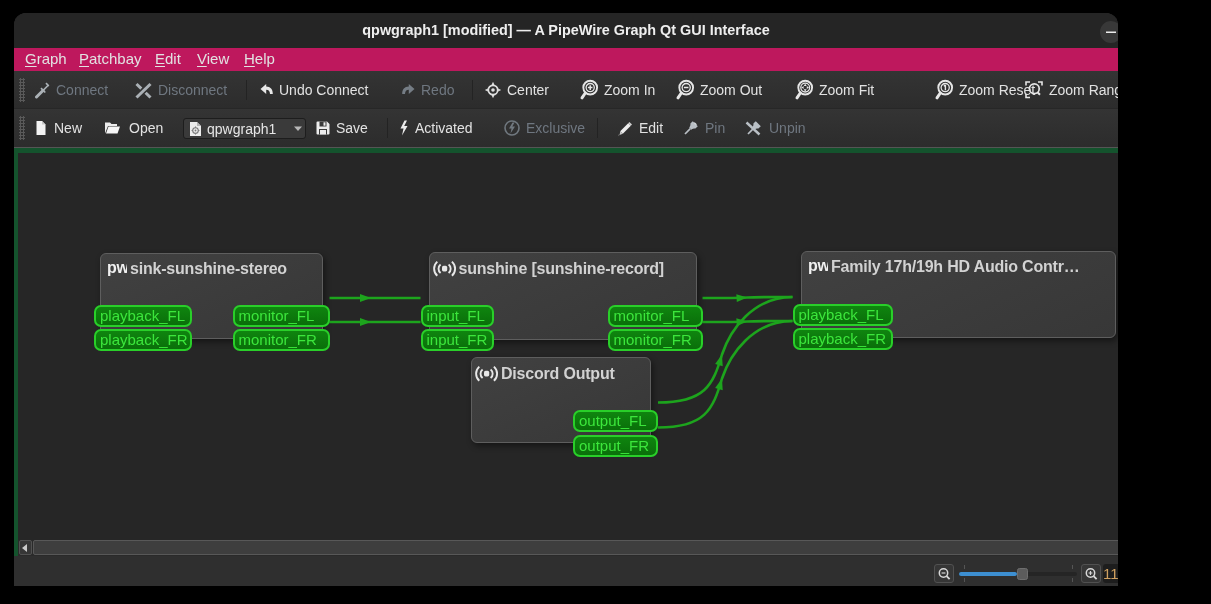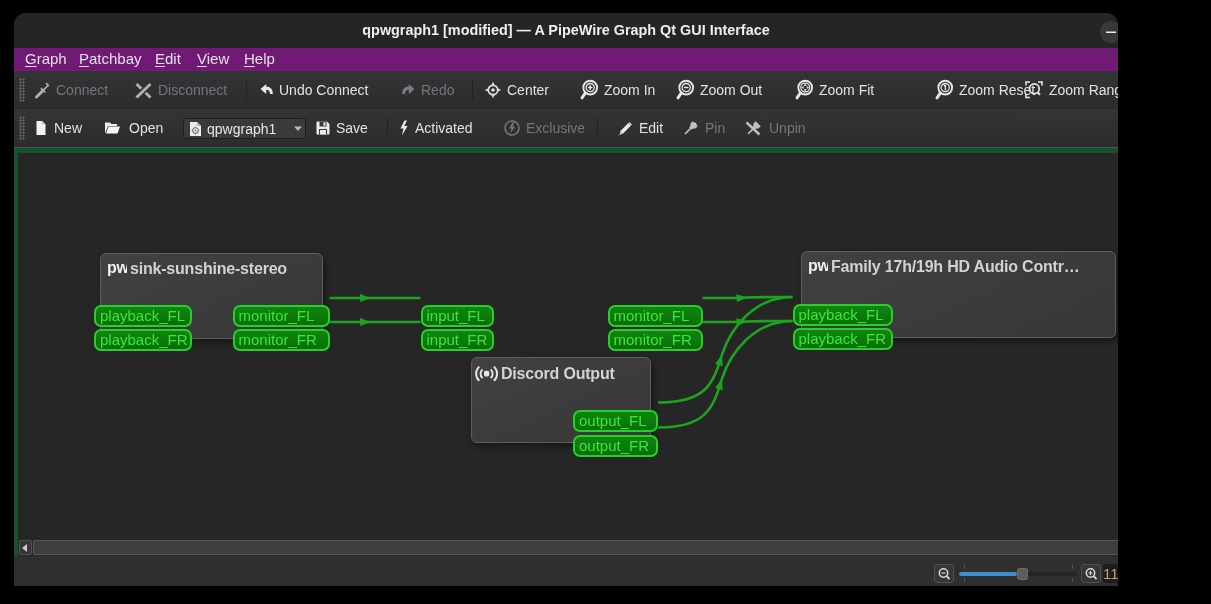--- a/index.html
+++ b/index.html
@@ -7,21 +7,21 @@
 font-family:"Liberation Sans",sans-serif;}
 #win{position:absolute;left:14px;top:13px;width:1104px;height:573px;
 background:#2f2f2f;border-radius:12px 12px 0 0;overflow:hidden;}
 
 #titlebar{position:absolute;left:0;top:0;width:100%;height:35px;background:#252525;}
 #title{position:absolute;left:0;right:0;top:0;height:35px;line-height:35px;
 text-align:center;color:#eeeeee;font-size:14.4px;font-weight:bold;}
 .wbtn{position:absolute;top:8px;width:22px;height:22px;border-radius:50%;background:#383838;}
 .wbtn svg{position:absolute;left:0;top:0;}
 
-#menubar{position:absolute;left:0;top:35px;width:100%;height:23px;background:#701a75;
+#menubar{position:absolute;left:0;top:35px;width:100%;height:23px;background:#be185d;
 color:#e2e2e2;font-size:15px;padding-left:38px;}
 #menubar span{position:absolute;top:2px;}
 #menubar u{text-decoration-thickness:1px;text-underline-offset:2px;}
 
 .tbar{position:absolute;left:0;width:100%;height:38px;
 background:linear-gradient(#343434,#2c2c2c);}
 #tb1{top:58px;border-bottom:1px solid #272727;}
 #tb2{top:96px;}
 .titem{position:absolute;top:0;height:38px;display:flex;align-items:center;
 font-size:14px;color:#e2e2e2;white-space:nowrap;}
@@ -270,20 +270,27 @@
       <div class="node" style="left:82px;top:99.5px;width:223px;height:86px;">
         <div class="ntitle"><svg width="20" height="16" style="margin-right:3px;">
               <text x="0" y="12" font-size="16" font-weight="bold" fill="#f0f0f0" font-family="Liberation Sans">pw</text>
             </svg>sink-sunshine-stereo</div>
       </div>
       <div class="port" style="left:76px;top:134px;width:98px;">playback_FL</div>
       <div class="port" style="left:76px;top:158px;width:98px;">playback_FR</div>
       <div class="port" style="left:214.5px;top:134px;width:97px;">monitor_FL</div>
       <div class="port" style="left:214.5px;top:158px;width:97px;">monitor_FR</div>
 
+      <div class="node" style="left:410.5px;top:99px;width:268px;height:88px;">
+        <div class="ntitle" style="left:2px;"><svg width="25" height="19" style="margin-right:2px;">
+              <rect x="10" y="6.8" width="5.2" height="5.6" rx="1.6" fill="#e8e8e8"></rect>
+              <path d="M8.6 5.4 A5.5 5.5 0 0 0 8.6 14 M16.6 5.4 A5.5 5.5 0 0 1 16.6 14" stroke="#e8e8e8" stroke-width="1.9" fill="none"></path>
+              <path d="M5.3 2.6 A9.5 9.5 0 0 0 5.3 16.8 M19.9 2.6 A9.5 9.5 0 0 1 19.9 16.8" stroke="#e8e8e8" stroke-width="1.9" fill="none"></path>
+            </svg>sunshine [sunshine-record]</div>
+      </div>
       <div class="port" style="left:402.5px;top:134px;width:73px;">input_FL</div>
       <div class="port" style="left:402.5px;top:158px;width:73px;">input_FR</div>
       <div class="port" style="left:589.5px;top:134px;width:95px;">monitor_FL</div>
       <div class="port" style="left:589.5px;top:158px;width:95px;">monitor_FR</div>
 
       <div class="node" style="left:783px;top:98px;width:315px;height:87px;">
         <div class="ntitle"><svg width="20" height="16" style="margin-right:3px;">
               <text x="0" y="12" font-size="16" font-weight="bold" fill="#f0f0f0" font-family="Liberation Sans">pw</text>
             </svg>Family 17h/19h HD Audio Contr…</div>
       </div>

